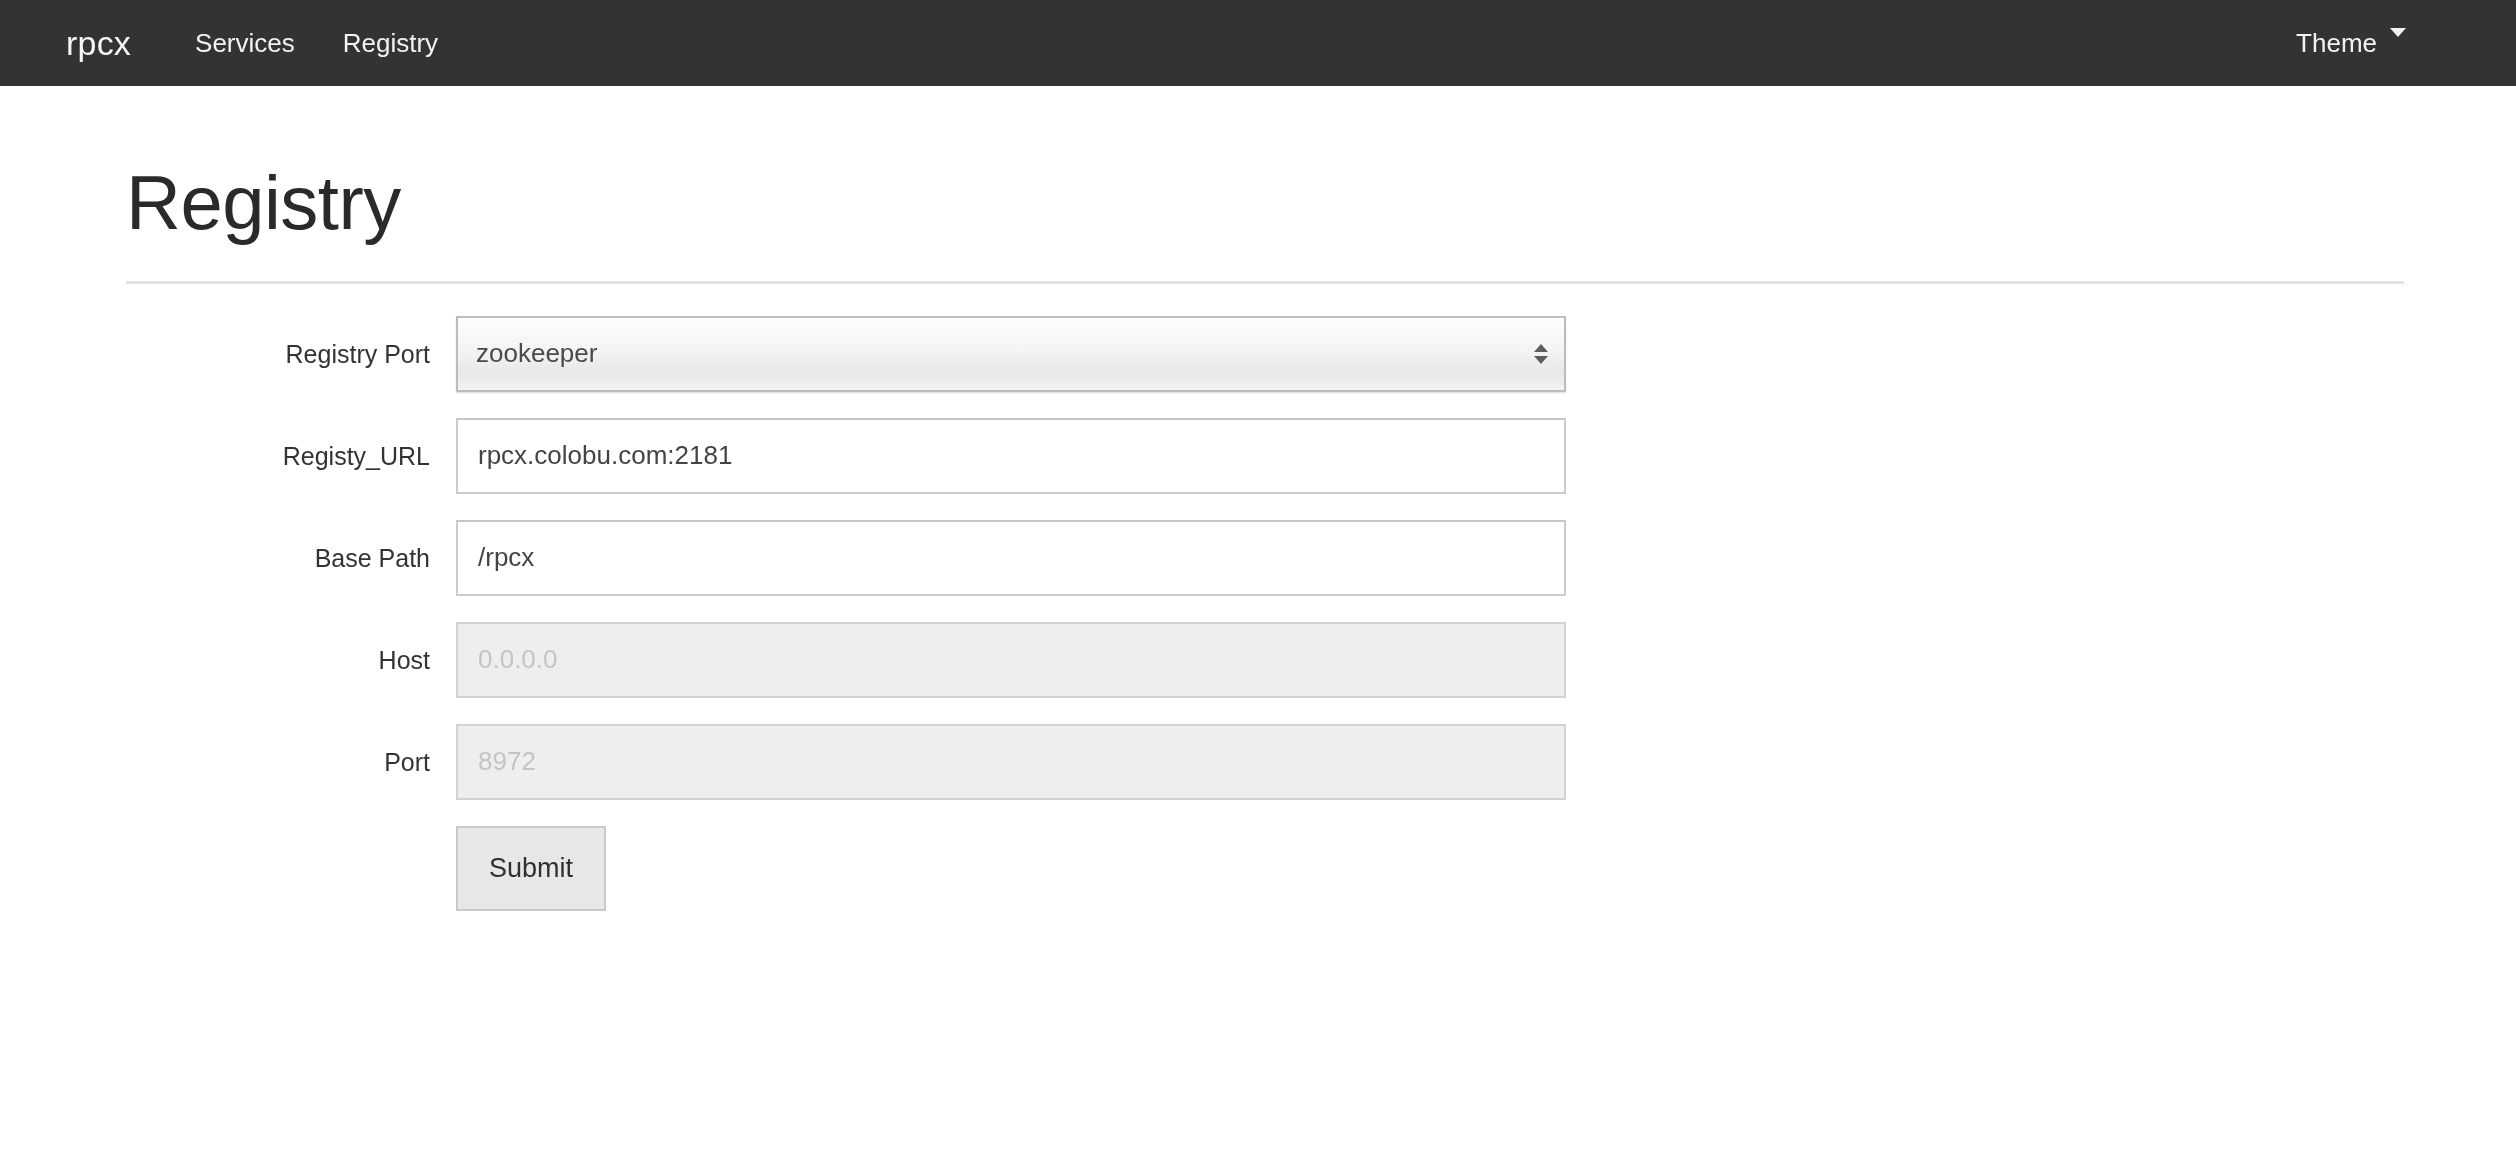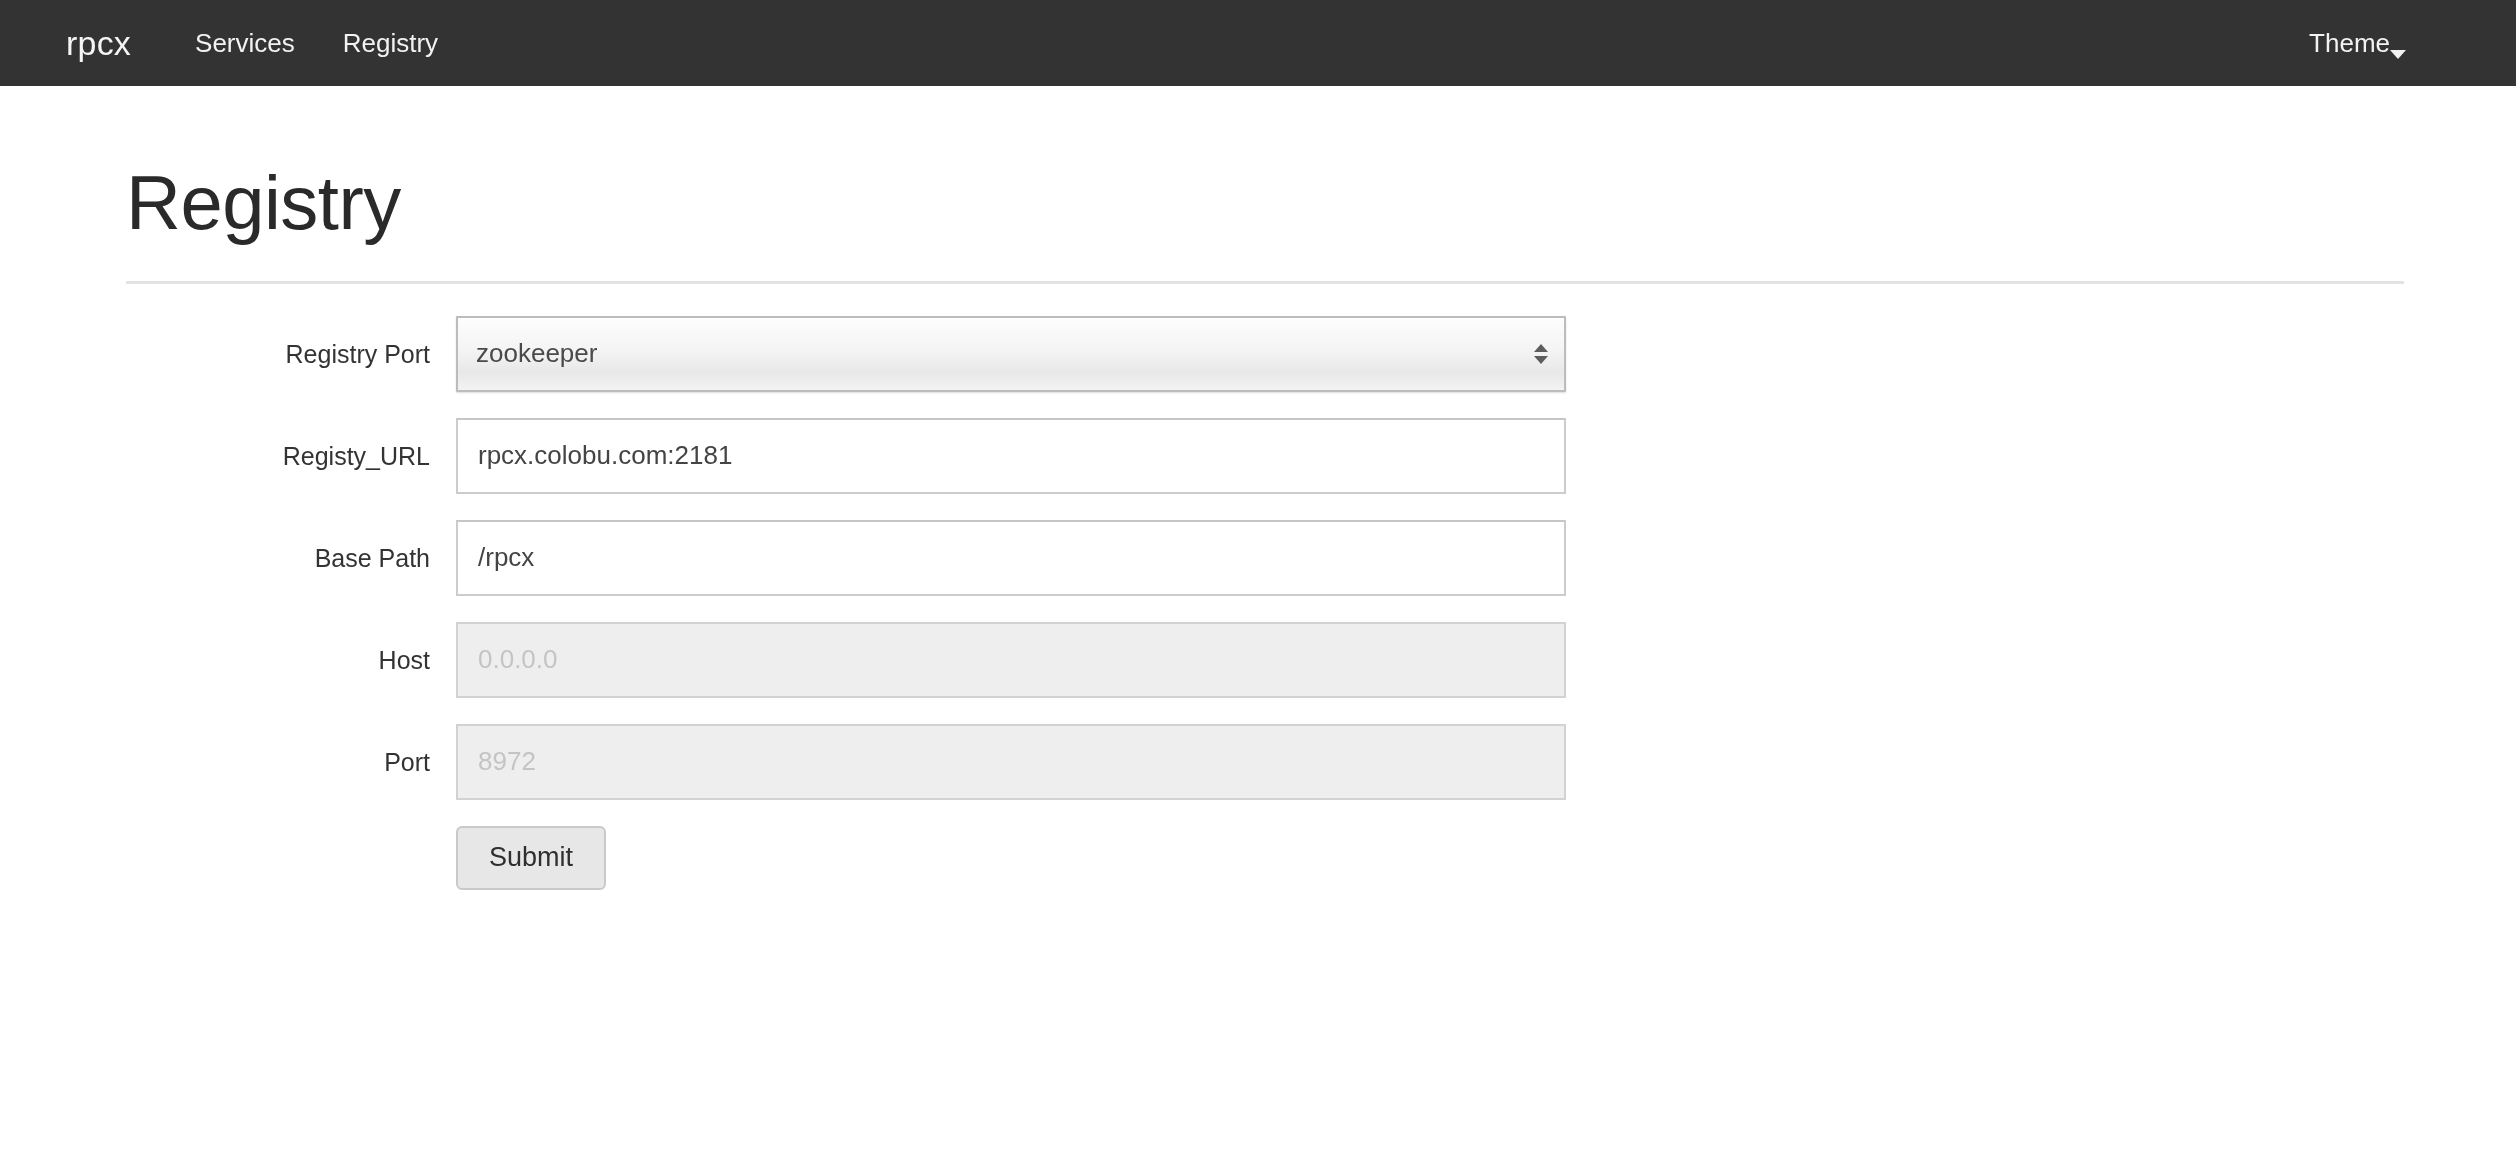--- a/index.html
+++ b/index.html
@@ -53,21 +53,22 @@
     top: 0;
     display: flex;
     align-items: center;
     height: 86px;
   }
   .theme-toggle {
     color: #f2f2f2;
     font-size: 26px;
     text-decoration: none;
     display: flex;
-    align-items: flex-end;
+    align-items: flex-start;
+    gap: 13px;
   }
   .caret {
     width: 0;
     height: 0;
     border-left: 8px solid transparent;
     border-right: 8px solid transparent;
     border-top: 9px solid #f2f2f2;
     display: inline-block;
   }
 
@@ -171,27 +172,27 @@
     border-bottom: 8px solid #5d5d5d;
   }
   .arrow-down {
     width: 0; height: 0;
     border-left: 7px solid transparent;
     border-right: 7px solid transparent;
     border-top: 8px solid #5d5d5d;
   }
 
   .submit-btn {
-    height: 64px;
+    height: 85px;
     min-width: 150px;
     padding: 0 20px;
     box-sizing: border-box;
     background: #e7e7e7;
     border: 2px solid #c9c9c9;
-    border-radius: 6px;
+    border-radius: 0;
     font-family: "Liberation Sans", sans-serif;
     font-size: 27px;
     color: #2f2f2f;
     cursor: pointer;
   }
 </style>
 </head>
 <body>
 
 <div class="navbar">

